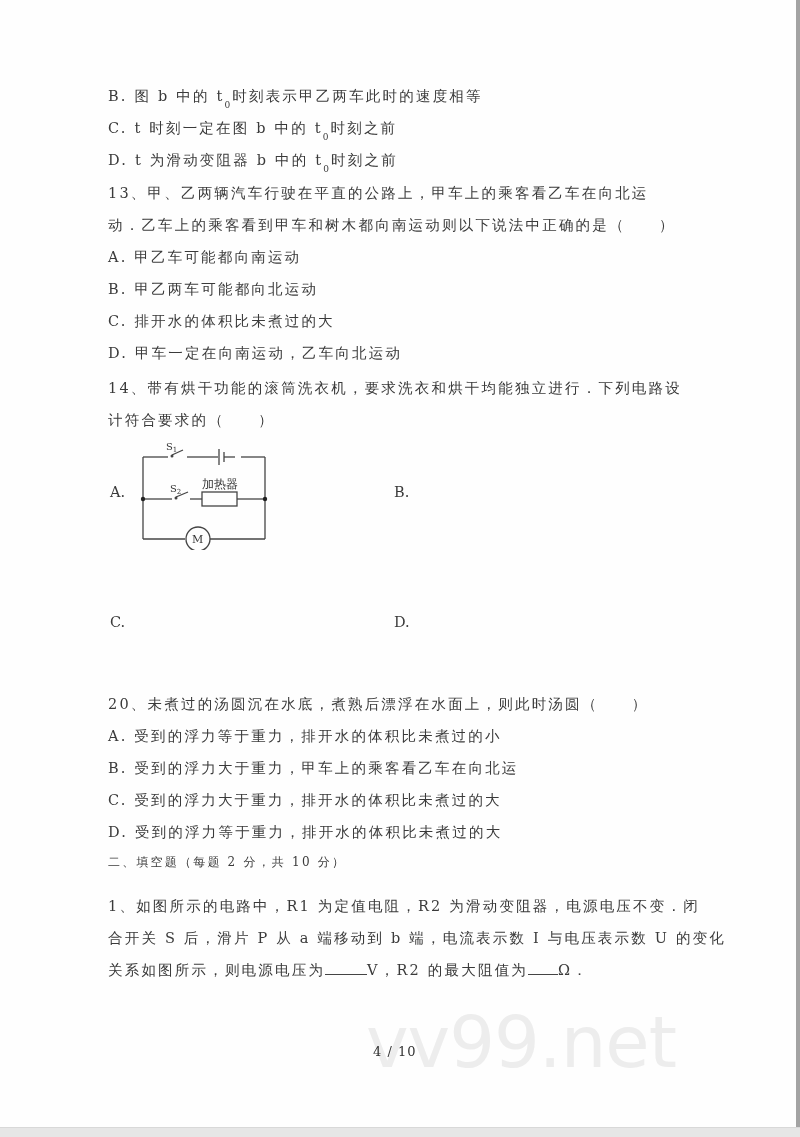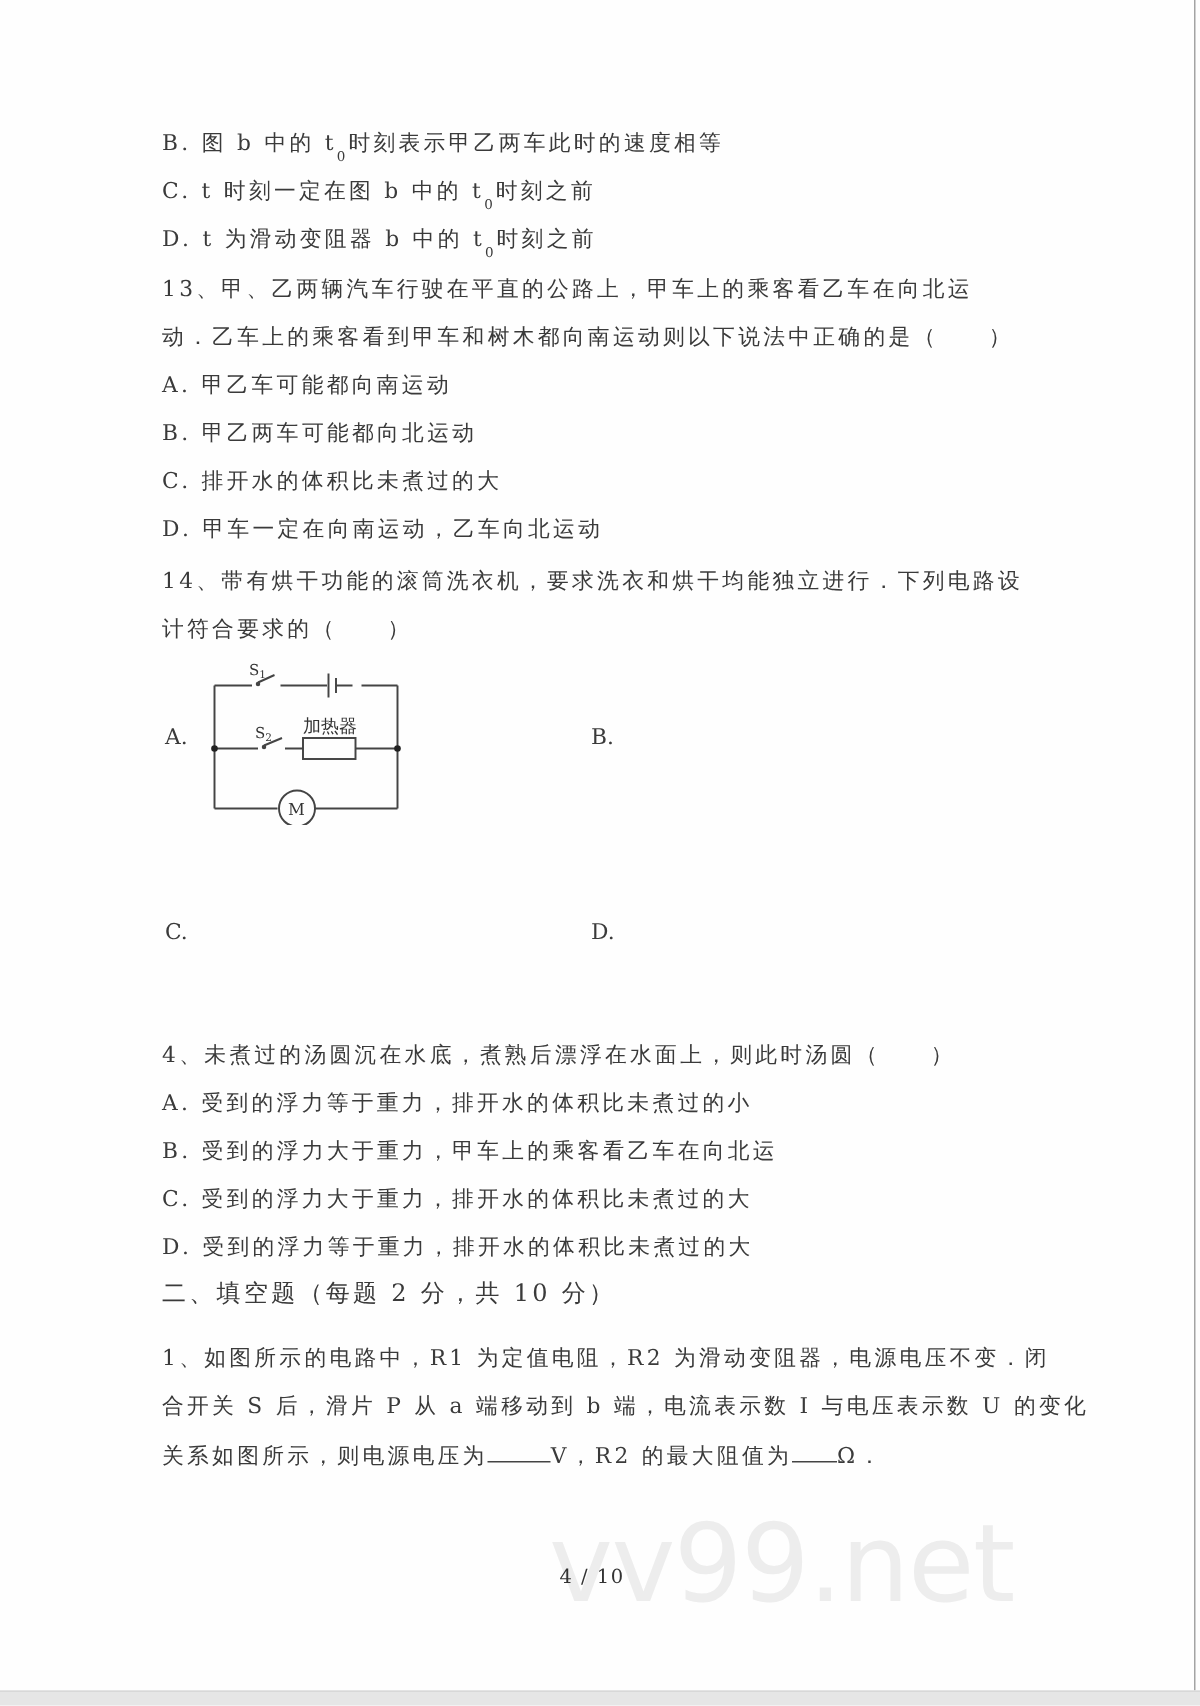--- a/index.html
+++ b/index.html
@@ -4,21 +4,21 @@
   <style>
     html, body { margin: 0; padding: 0; }
     body {
       width: 800px; height: 1137px; position: relative; overflow: hidden;
       background: #fdfdfd;
       font-family: "DejaVu Serif", "Liberation Serif", serif;
       color: #3a3a3a;
     }
     .page {
       position: absolute; left: 0; top: 0; width: 796px; height: 1127px;
-      background: #fefefe; border-right: 1px solid #a3a3a3;
+      background: #fefefe; border-right: 5px solid #a3a3a3;
     }
     .bottom-bar {
       position: absolute; left: 0; top: 1127px; width: 800px; height: 10px;
       background: #e6e6e6; border-top: 1px solid #d8d8d8;
     }
     .line {
       position: absolute; left: 108px; font-size: 14.5px; letter-spacing: 2.2px;
       white-space: nowrap; line-height: 20px;
     }
     .sub { font-size: 9px; position: relative; top: 7px; letter-spacing: 0; margin-right: 2px; }
@@ -91,27 +91,27 @@
     <circle cx="42" cy="16" r="1.5" fill="#444"></circle>
     <circle cx="46" cy="58" r="1.5" fill="#444"></circle>
     <circle cx="13" cy="59" r="2.2" fill="#222"></circle>
     <circle cx="135" cy="59" r="2.2" fill="#222"></circle>
     <text x="36" y="10" font-size="10" font-family="DejaVu Serif, serif" fill="#333">S<tspan font-size="7" dy="2">1</tspan></text>
     <text x="40" y="52" font-size="10" font-family="DejaVu Serif, serif" fill="#333">S<tspan font-size="7" dy="2">2</tspan></text>
     <text x="72" y="48" font-size="12" font-family="DejaVu Sans, sans-serif" fill="#333">加热器</text>
     <text x="62" y="103" font-size="11" font-family="DejaVu Serif, serif" fill="#333">M</text>
   </svg>
 
-  <div class="line" style="top:694px">4、未煮过的汤圆沉在水底，煮熟后漂浮在水面上，则此时汤圆（　　）</div>
+  <div class="line" style="top:694px">20、未煮过的汤圆沉在水底，煮熟后漂浮在水面上，则此时汤圆（　　）</div>
   <div class="line" style="top:726px">A. 受到的浮力等于重力，排开水的体积比未煮过的小</div>
   <div class="line" style="top:758px">B. 受到的浮力大于重力，甲车上的乘客看乙车在向北运</div>
   <div class="line" style="top:790px">C. 受到的浮力大于重力，排开水的体积比未煮过的大</div>
   <div class="line" style="top:822px">D. 受到的浮力等于重力，排开水的体积比未煮过的大</div>
 
-  <div class="line" style="top:852px; font-size:16px;">二、填空题（每题 2 分，共 10 分）</div>
+  <div class="line" style="top:852px; font-size:12px;">二、填空题（每题 2 分，共 10 分）</div>
 
   <div class="line" style="top:896px">1、如图所示的电路中，R1 为定值电阻，R2 为滑动变阻器，电源电压不变．闭</div>
   <div class="line" style="top:928px">合开关 S 后，滑片 P 从 a 端移动到 b 端，电流表示数 I 与电压表示数 U 的变化</div>
   <div class="line" style="top:960px">
     <span>关系如图所示，则电源电压为</span><span class="blank" style="width:42px"></span><span>V，R2 的最大阻值为</span><span class="blank" style="width:30px"></span><span>Ω．</span>
   </div>
 
   <div class="watermark">vv99.net</div>
   <div class="page-num">4 / 10</div>
 </div>

